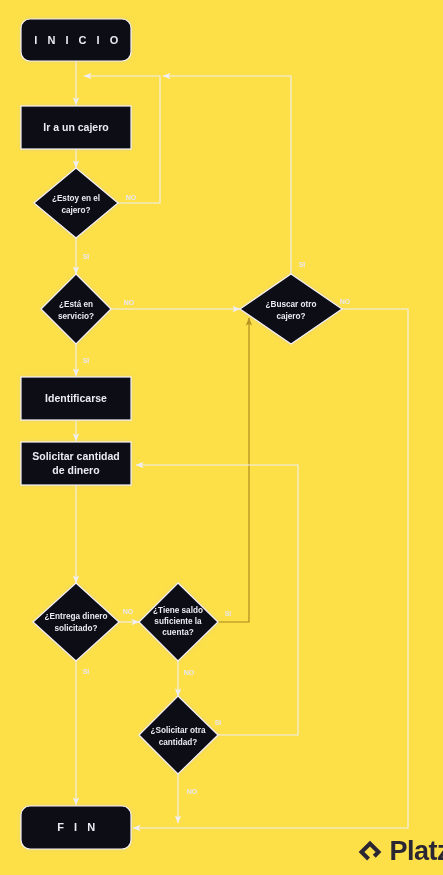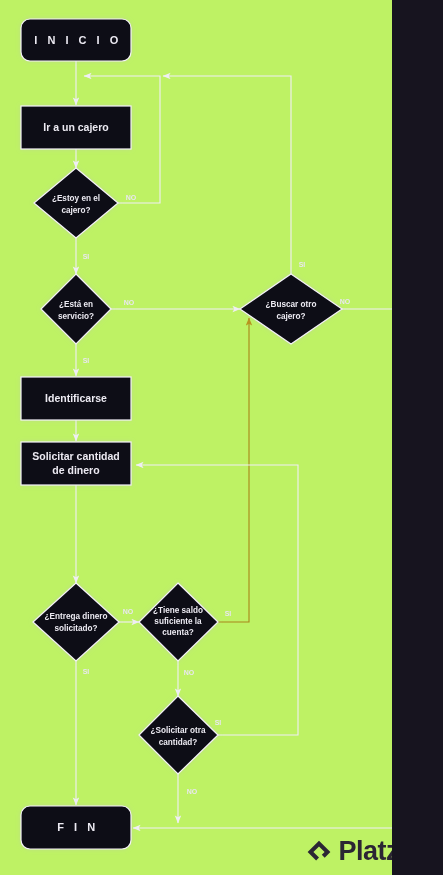--- a/index.html
+++ b/index.html
@@ -2,23 +2,23 @@
 <html><head>
 <meta charset="utf-8">
 <style>
   html, body {
     margin: 0;
     padding: 0;
     background: #17141f;
   }
   #canvas {
     position: relative;
-    width: 392px;
+    width: 443px;
     height: 875px;
-    background: #bef264;
+    background: #fde047;
     overflow: hidden;
     font-family: "Liberation Sans", sans-serif;
   }
   #flow-svg {
     position: absolute;
     top: 0; left: 0;
     width: 443px;
     height: 875px;
   }
   .node-text {

